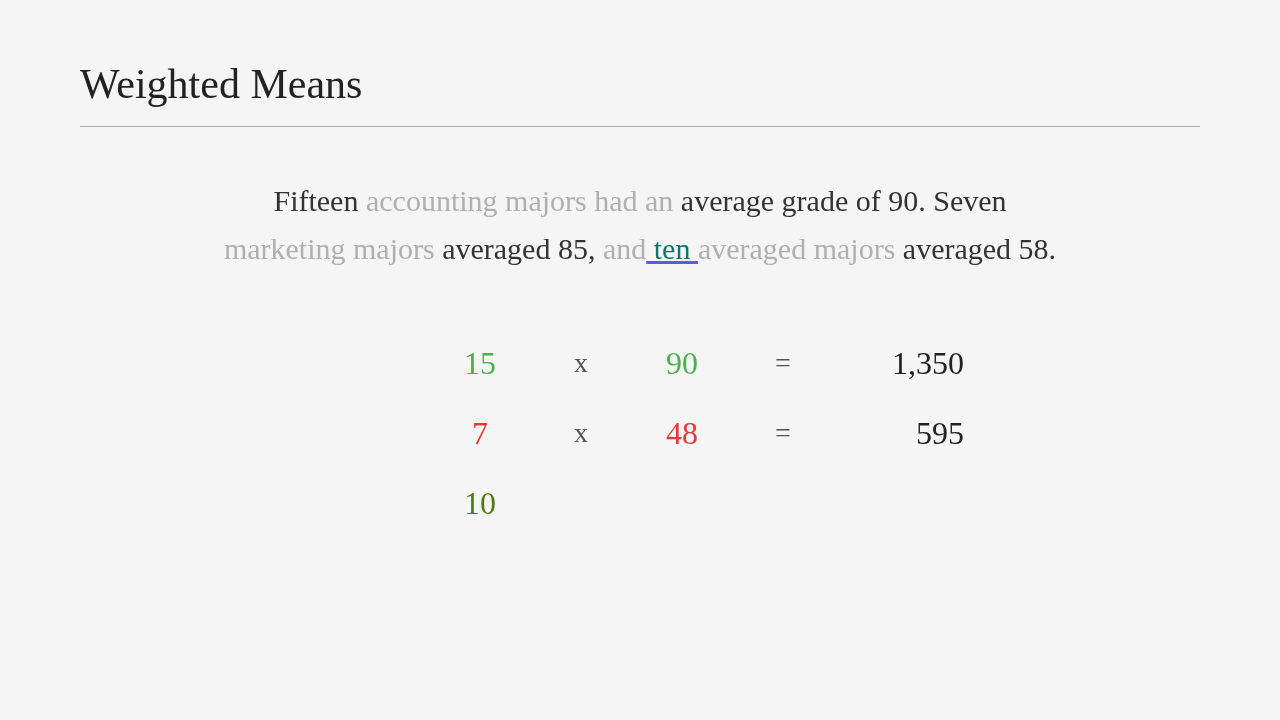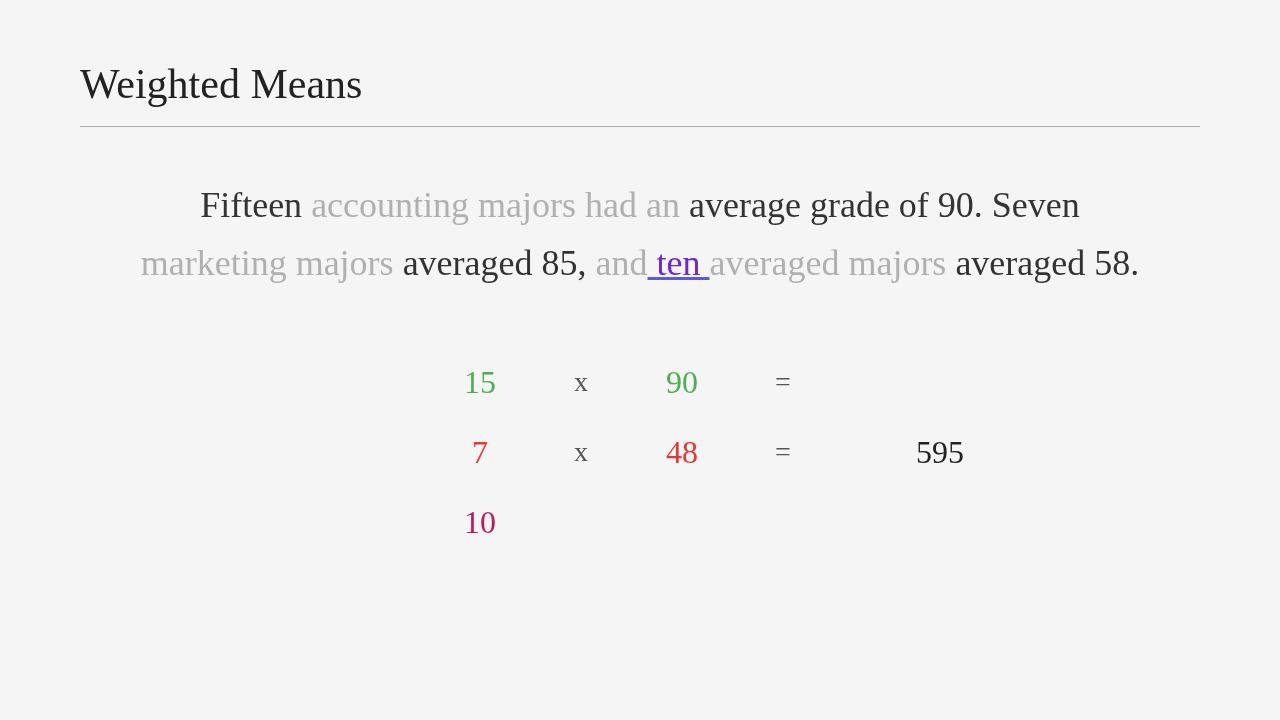--- a/index.html
+++ b/index.html
@@ -32,34 +32,34 @@
     }
 
     .divider {
       width: 100%;
       height: 1px;
       background-color: #aaa;
       margin-bottom: 50px;
     }
 
     .problem-text {
-      font-size: 36px;
+      font-size: 30px;
       color: #333;
       text-align: center;
       line-height: 1.6;
       margin-bottom: 60px;
       padding: 0 20px;
     }
 
     .faded {
       color: #b0b0b0;
     }
 
     .ten-underline {
-      color: #6d28d9;
+      color: #0f766e;
       text-decoration: underline;
       text-decoration-color: #5c5cd6;
     }
 
     .calc-table {
       display: flex;
       flex-direction: column;
       align-items: flex-start;
       margin-left: 360px;
       gap: 10px;
@@ -79,21 +79,21 @@
       text-align: center;
     }
 
     .num-red {
       color: #e53935;
       width: 80px;
       text-align: center;
     }
 
     .num-blue {
-      color: #be185d;
+      color: #4d7c0f;
       width: 80px;
       text-align: center;
     }
 
     .op-x {
       color: #555;
       width: 90px;
       text-align: center;
       font-size: 28px;
     }
@@ -123,20 +123,21 @@
     <span class="faded">marketing majors</span><span> averaged 85, </span><span class="faded">and</span><span class="ten-underline"> ten </span><span class="faded">averaged majors</span><span> averaged 58.</span><br>
   </div>
 
   <div class="calc-table">
 
     <div class="calc-row">
       <span class="num-green">15</span>
       <span class="op-x">x</span>
       <span class="num-green">90</span>
       <span class="op-eq">=</span>
+      <span class="result">1,350</span>
     </div>
 
     <div class="calc-row">
       <span class="num-red">7</span>
       <span class="op-x">x</span>
       <span class="num-red">48</span>
       <span class="op-eq">=</span>
       <span class="result">595</span>
     </div>
 

